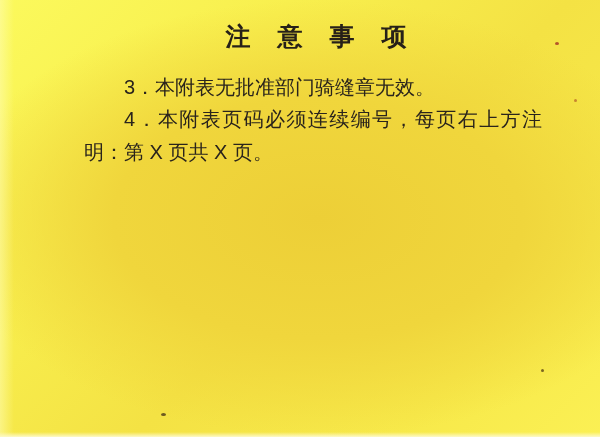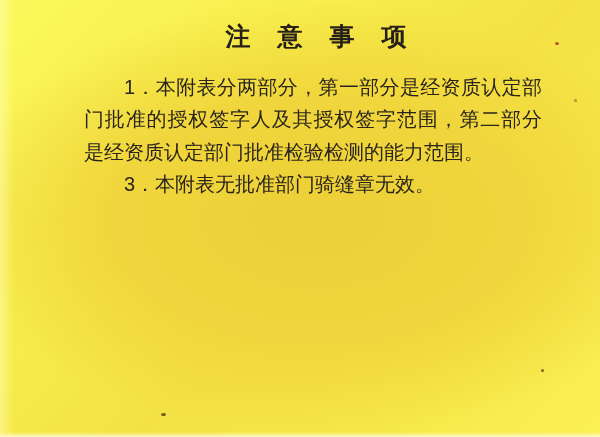--- a/index.html
+++ b/index.html
@@ -76,22 +76,22 @@
   .speck-4 { left: 541px; top: 369px; width: 3px; height: 3px; background: #7a661f; }
 </style>
 </head>
 <body>
 
 <div class="page">
 
   <h1 class="title">注 意 事 项</h1>
 
   <div class="body-text">
-    <p>1．本附表分两部分，第一部分是经资质认定部门批准的授权签字人及其授权签字范围，第二部分是经资质认定部门批准检验检测的能力范围。</p>
     <p>3．本附表无批准部门骑缝章无效。</p>
+    <p>4．本附表页码必须连续编号，每页右上方注明：第 X 页共 X 页。</p>
   </div>
 
   <span class="speck speck-1"></span>
   <span class="speck speck-2"></span>
   <span class="speck speck-3"></span>
   <span class="speck speck-4"></span>
 
 </div>
 
 </body></html>

